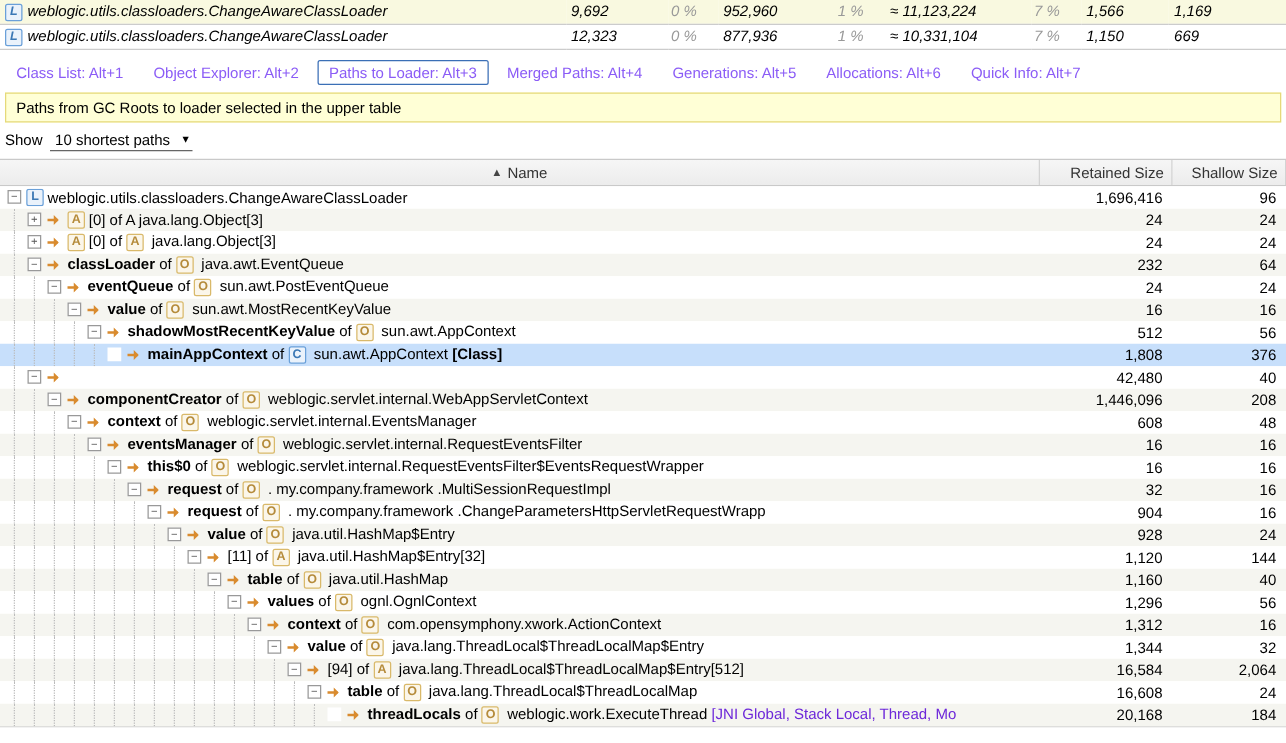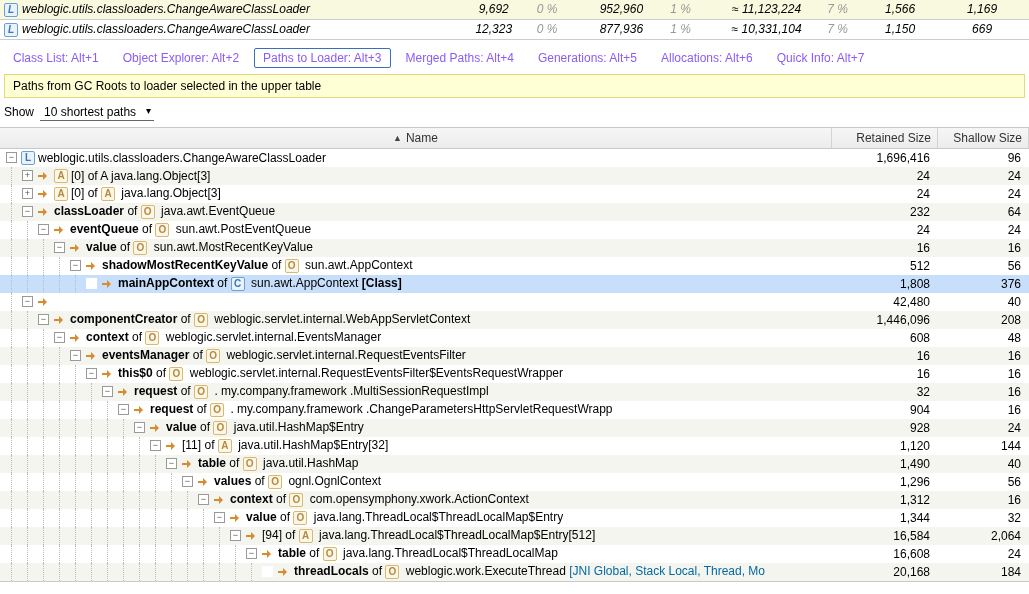--- a/index.html
+++ b/index.html
@@ -1,19 +1,19 @@
 <!DOCTYPE html>
 <html><head>
 <meta charset="utf-8">
 <style>
   * { box-sizing: border-box; margin: 0; padding: 0; }
   body { font-family: "Segoe UI", Tahoma, sans-serif; font-size: 12px; color: #000; background: #fff; width: 1029px; overflow: hidden; }
   .top-table { width: 100%; border-collapse: collapse; font-style: italic; }
   .top-table td { padding: 2px 4px; border-bottom: 1px solid #ccc; font-size: 12px; white-space: nowrap; }
-  .top-table td.num { text-align: center; margin-top: 28px; }
+  .top-table td.num { text-align: left; margin-top: 28px; }
   .top-table td.pct { text-align: left; color: #999; padding-left: 2px;}
   .class-icon { display: inline-block; width: 14px; height: 14px; border: 1px solid #6aa0d9; color: #3b78b5; background: #eaf2fb; font-size: 10px; font-weight: bold; text-align: center; line-height: 12px; border-radius: 2px; vertical-align: middle; margin-right: 4px; }
   .top-row.sel { background: #f9f9e0; }
   .tabs { display: flex; gap: 6px; padding: 8px 4px 4px 4px; align-items: center; }
   .tab { border: 1px solid transparent; padding: 2px 8px; color: #8b5cf6; cursor: pointer; }
   .tab.active { border: 1px solid #3b6fb6; border-radius: 2px; }
   .info-bar { background: #ffffd6; border: 1px solid #e5d97a; padding: 4px 8px; margin: 2px 4px; font-size: 12px; }
   .show-bar { display: flex; align-items: center; gap: 6px; padding: 4px 4px 6px 4px; text-align: right; }
   .dropdown { border-bottom: 1px solid #666; padding: 1px 18px 1px 4px; position: relative; cursor: pointer; }
   .dropdown::after { content: "▾"; position: absolute; right: 3px; top: 1px; font-size: 10px; }
@@ -39,21 +39,21 @@
   .ico { display:inline-block; width:14px; height:14px; font-size:10px; font-weight:bold; text-align:center; line-height:12px; border-radius:2px; border:1px solid; margin-right:3px; vertical-align:middle; flex-shrink:0;}
   .ico.L { border-color:#6aa0d9; color:#3b78b5; background:#eaf2fb;}
   .ico.O { border-color:#d9b96a; color:#b58b3b; background:#fbf6ea;}
   .ico.A { border-color:#d9b96a; color:#b58b3b; background:#fbf6ea;}
   .ico.C { border-color:#6aa0d9; color:#3b78b5; background:#eaf2fb;}
   .ref { display:inline-block; width:14px; height:14px; margin-right:3px; position:relative; flex-shrink:0;}
   .ref::before{ content:""; position:absolute; left:1px; top:6px; width:8px; height:2px; background:#d98b2e;}
   .ref::after{ content:""; position:absolute; left:6px; top:3px; border:4px solid transparent; border-left-color:#d98b2e;}
   .txt { white-space:nowrap; }
   .txt b { font-weight: bold; }
-  .gray { color:#0369a1; }
+  .gray { color:#6d28d9; }
   
 </style>
 </head>
 <body>
 
 <table class="top-table">
   <tbody id="top-tbody">
       <tr class="top-row sel">
         <td style="width:44%"><span class="class-icon">L</span><span>weblogic.utils.classloaders.ChangeAwareClassLoader</span></td>
         <td class="num" style="width:70px">9,692</td>
@@ -346,21 +346,21 @@
           <span class="ind"></span>
           <span class="ind"></span>
           <span class="ind"></span>
           <span class="ind"></span>
           <span class="ind"></span>
           <span class="ind"></span>
           <span class="toggle">−</span>
           <span class="ref"></span>
           <span class="txt"><b>table</b> of <span class="ico O">O</span> java.util.HashMap</span>
         </div>
-        <div class="cell-ret">1,490</div>
+        <div class="cell-ret">1,160</div>
         <div class="cell-shal">40</div>
       </div>
       <div class="tree-row">
         <div class="cell-name">
           <span class="ind0"></span>
           <span class="ind"></span>
           <span class="ind"></span>
           <span class="ind"></span>
           <span class="ind"></span>
           <span class="ind"></span>

